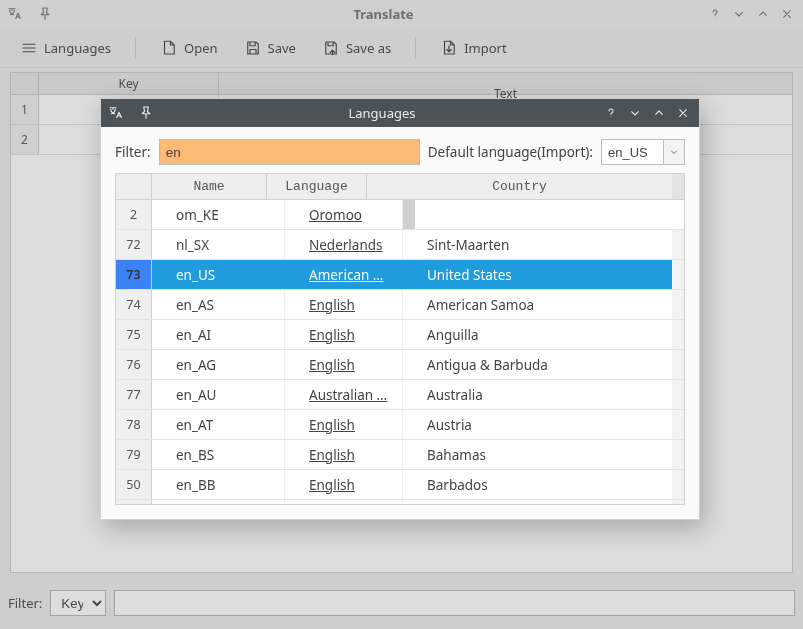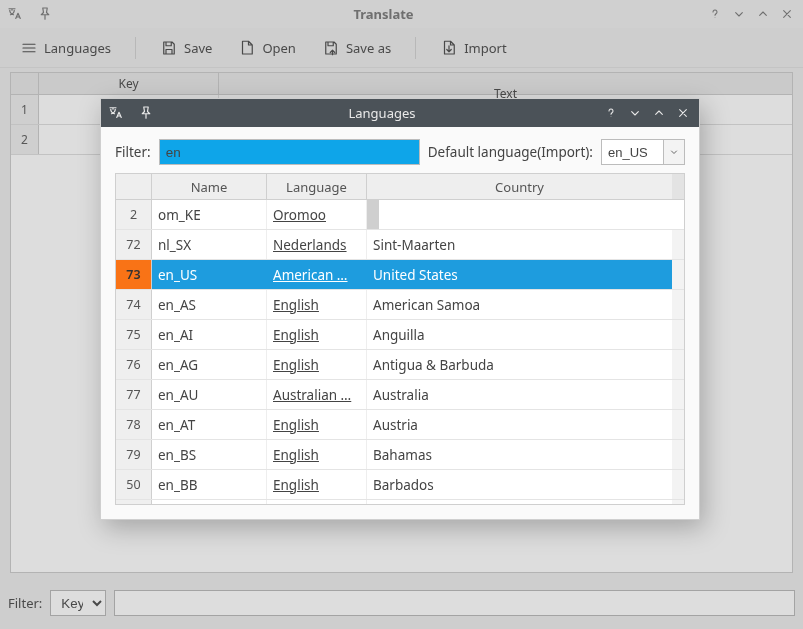--- a/index.html
+++ b/index.html
@@ -42,44 +42,44 @@
   
   .dialog{position:absolute;left:100px;top:98px;width:600px;height:422px;background:#fafafa;border:1px solid #cfcfcf;box-shadow:4px 8px 24px rgba(0,0,0,0.25);display:flex;flex-direction:column;z-index:5;}
   .dlg-title{height:28px;background:#4b5258;color:#e9e9e9;display:flex;align-items:center;}
   .dlg-title .t-icon{width:18px;height:18px;margin:0 6px;display:flex;align-items:center;justify-content:center;}
   .dlg-title .t-label{flex:1;text-align:center;font-size:13px;}
   .dlg-title .t-btns{display:flex;gap:8px;margin-right:8px;}
   .dlg-title .t-btn{width:16px;height:16px;display:flex;align-items:center;justify-content:center;color:#e9e9e9;}
 
   .dlg-filter{display:flex;align-items:center;gap:8px;padding:12px 14px 8px 14px;color:#444;}
   .dlg-filter .lbl{font-size:13.5px;}
-  .dlg-filter input.filter{flex:1;height:26px;border:1px solid #bcbcbc;background:#0ea5e9;padding:0 6px;font-size:13.5px;color:#444;}
+  .dlg-filter input.filter{flex:1;height:26px;border:1px solid #bcbcbc;background:#fdba74;padding:0 6px;font-size:13.5px;color:#444;}
   .dlg-filter .combo{display:flex;}
   .dlg-filter .combo input{width:62px;height:26px;border:1px solid #bcbcbc;border-right:none;padding:0 6px;font-size:13px;color:#444;background:#fff;}
   .dlg-filter .combo .cbtn{width:22px;height:26px;border:1px solid #bcbcbc;background:#f3f3f3;display:flex;align-items:center;justify-content:center;}
 
   .dlg-grid{flex:1;margin:0 14px 14px 14px;border:1px solid #cfcfcf;background:#fff;display:flex;flex-direction:column;overflow:hidden;position:relative;}
   .gh{display:flex;height:26px;background:#eeeeee;border-bottom:1px solid #cfcfcf;}
-  .gh .ghc{display:flex;align-items:center;justify-content:center;border-right:1px solid #cfcfcf;font-size:13px;color:#555;}
+  .gh .ghc{display:flex;align-items:center;justify-content:center;border-right:1px solid #cfcfcf;font-size:13px;color:#555;font-family:Liberation Mono, monospace;}
   .gh .corner{width:36px;}
   .gh .c-name{width:115px;}
   .gh .c-lang{width:100px;}
   .gh .c-country{flex:1;border-right:none;}
   .gh .scroll-spacer{width:12px;background:#e3e3e3;}
 
   .gbody{flex:1;overflow:hidden;}
   .gr{display:flex;height:30px;border-bottom:1px solid #e4e4e4;align-items:stretch;}
   .gr .rh{width:36px;display:flex;align-items:center;justify-content:center;background:#efefef;border-right:1px solid #cfcfcf;font-size:12.5px;color:#555;}
-  .gr .cell{display:flex;align-items:center;padding:8px 6px;border-right:1px solid #eeeeee;font-size:13.5px;color:#444;white-space:nowrap;overflow:hidden;}
+  .gr .cell{display:flex;align-items:center;padding:8px 6px;border-right:1px solid #eeeeee;font-size:13.5px;color:#444;white-space:nowrap;overflow:hidden;margin-left:18px;}
   .gr .c-name{width:115px;}
   .gr .c-lang{width:100px;text-decoration:underline;}
   .gr .c-country{flex:1;border-right:none;}
   .gr.sel{background:#1e9cde;color:#fff;}
   .gr.sel .cell{color:#fff;border-right-color:#1e9cde;}
-  .gr.sel .rh{background:#f97316;color:#333;font-weight:600;}
+  .gr.sel .rh{background:#3b82f6;color:#333;font-weight:600;}
   .gr .scroll-spacer{width:12px;background:#f3f3f3;}
   .gr:nth-child(1) .scroll-spacer{background:#cfcfcf;}
 
   svg{stroke:currentColor;fill:none;stroke-width:1.6;stroke-linecap:round;stroke-linejoin:round;}
 </style>
 </head>
 <body>
 
 <div class="app">
 
@@ -124,29 +124,29 @@
   <div class="toolbar">
     <div class="tb-btn">
       <svg viewBox="0 0 24 24">
           <path d="M4 7h16M4 12h16M4 17h16"></path>
         </svg>
       <span>Languages</span>
     </div>
     <div class="tb-sep"></div>
     <div class="tb-btn">
       <svg viewBox="0 0 24 24">
+          <path d="M14 3v5h5M14 3l5 5v12H6V3h8z"></path>
+        </svg>
+      <span>Open</span>
+    </div>
+    <div class="tb-btn">
+      <svg viewBox="0 0 24 24">
           <path d="M5 4h11l3 3v13H5zM8 4v5h7V4M8 20v-6h8v6"></path>
         </svg>
       <span>Save</span>
-    </div>
-    <div class="tb-btn">
-      <svg viewBox="0 0 24 24">
-          <path d="M14 3v5h5M14 3l5 5v12H6V3h8z"></path>
-        </svg>
-      <span>Open</span>
     </div>
     <div class="tb-btn">
       <svg viewBox="0 0 24 24">
           <path d="M5 4h11l3 3v13H5zM8 4v5h7V4"></path>
           <path d="M11 18l3-3 3 3M14 15v6"></path>
         </svg>
       <span>Save as</span>
     </div>
     <div class="tb-sep"></div>
     <div class="tb-btn">

